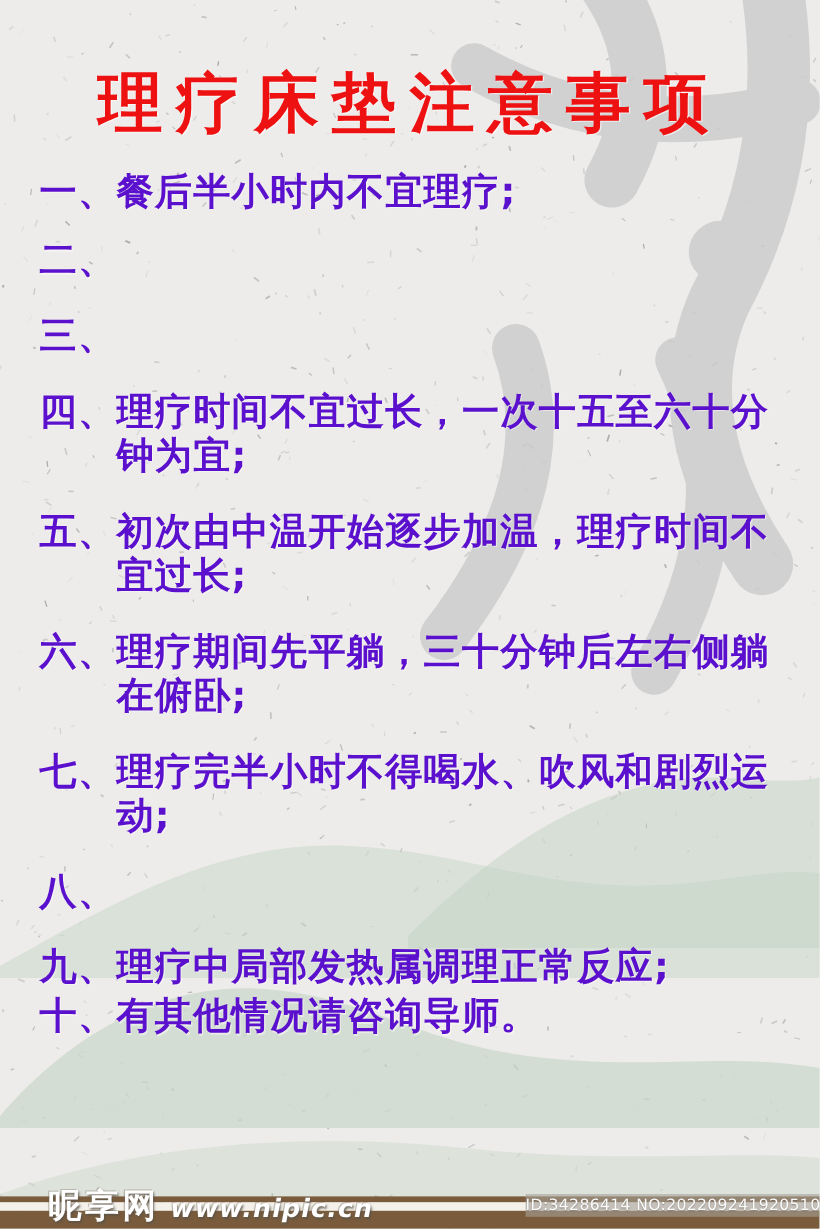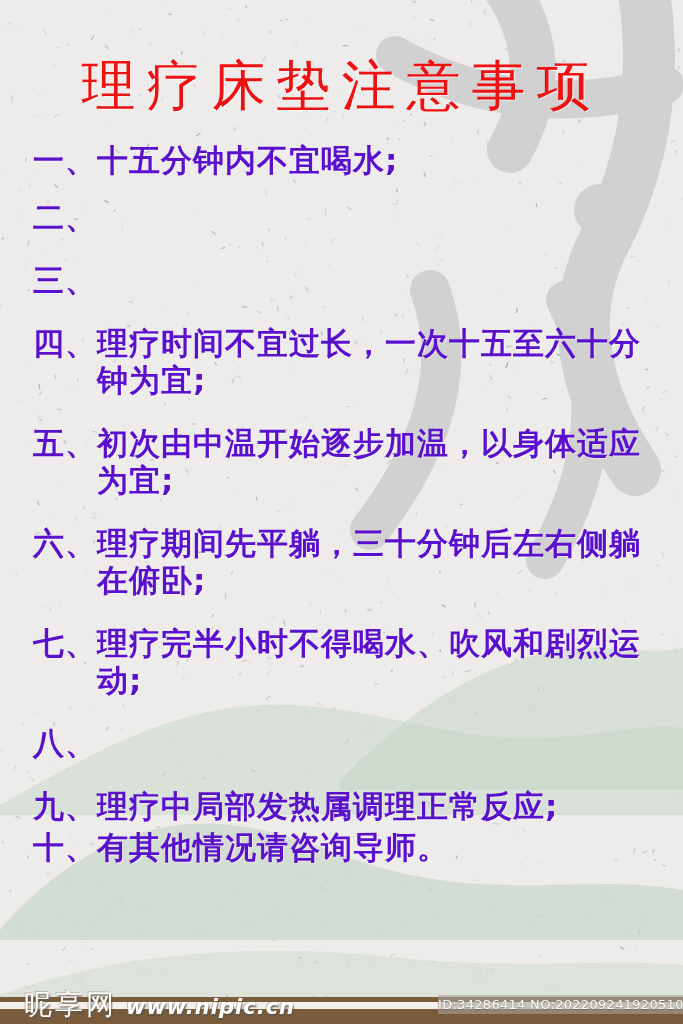--- a/index.html
+++ b/index.html
@@ -7,21 +7,21 @@
     width:683px;height:1024px;position:relative;overflow:hidden;
     background:var(--paper,#edecea);
     font-family:"DejaVu Sans","Liberation Sans",sans-serif;
   }
   #bg-svg{position:absolute;left:0;top:0;width:683px;height:1024px;z-index:0;}
   .mountain{fill:var(--mountain,#c6d5c6);}
   .brush{stroke:var(--watermark-gray,#cdcdcd);fill:none;stroke-linecap:round;}
 
   .poster-title{
     position:absolute;top:50px;left:0;right:0;z-index:2;margin:0;
-    text-align:center;font-size:54px;font-weight:normal;letter-spacing:11px;
+    text-align:center;font-size:54px;font-weight:bold;letter-spacing:11px;
     color:var(--title-red,#ee1111);
     font-family:"DejaVu Serif","Liberation Serif",serif;
     text-shadow:1px 1px 0 rgba(255,255,255,.6);
     white-space:nowrap;
   }
   .notice-list{
     position:absolute;top:142px;left:33px;right:16px;z-index:2;
   }
   .notice-item{
     display:flex;
@@ -37,21 +37,21 @@
   .notice-item .txt{flex:1;}
 
   .bar-thin{position:absolute;left:0;top:997px;width:683px;height:5px;background:var(--footer-brown,#7a5c3d);z-index:3;}
   .bar-white{position:absolute;left:0;top:1002px;width:683px;height:7px;background:#f3f1ea;z-index:3;}
   .bar-thick{position:absolute;left:0;top:1009px;width:683px;height:15px;background:var(--footer-brown,#7a5c3d);z-index:3;}
 
   .footer-logo{
     position:absolute;left:24px;top:986px;z-index:5;color:#ffffff;white-space:nowrap;
     text-shadow:1px 2px 2px rgba(90,82,70,.85), -1px -1px 0 rgba(120,110,95,.35);
   }
-  .footer-logo .site-name{font-size:28px;font-weight:normal;letter-spacing:3px;}
+  .footer-logo .site-name{font-size:28px;font-weight:bold;letter-spacing:3px;margin-left:16px;}
   .footer-logo .site-url{font-size:21px;font-weight:bold;font-style:italic;margin-left:9px;letter-spacing:1px;margin-top:16px;}
 
   .id-band{
     position:absolute;right:0;top:995px;width:245px;height:19px;z-index:5;
     background:rgba(166,162,154,.6);
     color:#fbfbfb;font-size:13px;line-height:19px;text-align:center;
     letter-spacing:.3px;white-space:nowrap;
     text-shadow:0 1px 1px rgba(80,70,60,.5);
   }
 </style>
@@ -756,35 +756,35 @@
     <path class="mountain" opacity="0.65" d="M0,930 C60,860 140,815 230,825 C310,834 350,868 440,880 C540,893 600,876 683,890 L683,940 L0,940 Z"></path>
     <path class="mountain" opacity="0.4" d="M0,995 C120,952 260,942 400,958 C520,970 610,958 683,965 L683,998 L0,998 Z"></path>
   </g>
 </svg>
 
 <h1 class="poster-title">理疗床垫注意事项</h1>
 
 <div class="notice-list" id="notice-list">
     <div class="notice-item">
       <span class="num">一、</span>
-      <span class="txt">十五分钟内不宜喝水;</span>
+      <span class="txt">餐后半小时内不宜理疗;</span>
     </div>
     <div class="notice-item">
       <span class="num">二、</span>
     </div>
     <div class="notice-item">
       <span class="num">三、</span>
     </div>
     <div class="notice-item">
       <span class="num">四、</span>
       <span class="txt">理疗时间不宜过长，一次十五至六十分钟为宜;</span>
     </div>
     <div class="notice-item">
       <span class="num">五、</span>
-      <span class="txt">初次由中温开始逐步加温，以身体适应为宜;</span>
+      <span class="txt">初次由中温开始逐步加温，理疗时间不宜过长;</span>
     </div>
     <div class="notice-item">
       <span class="num">六、</span>
       <span class="txt">理疗期间先平躺，三十分钟后左右侧躺在俯卧;</span>
     </div>
     <div class="notice-item">
       <span class="num">七、</span>
       <span class="txt">理疗完半小时不得喝水、吹风和剧烈运动;</span>
     </div>
     <div class="notice-item">

